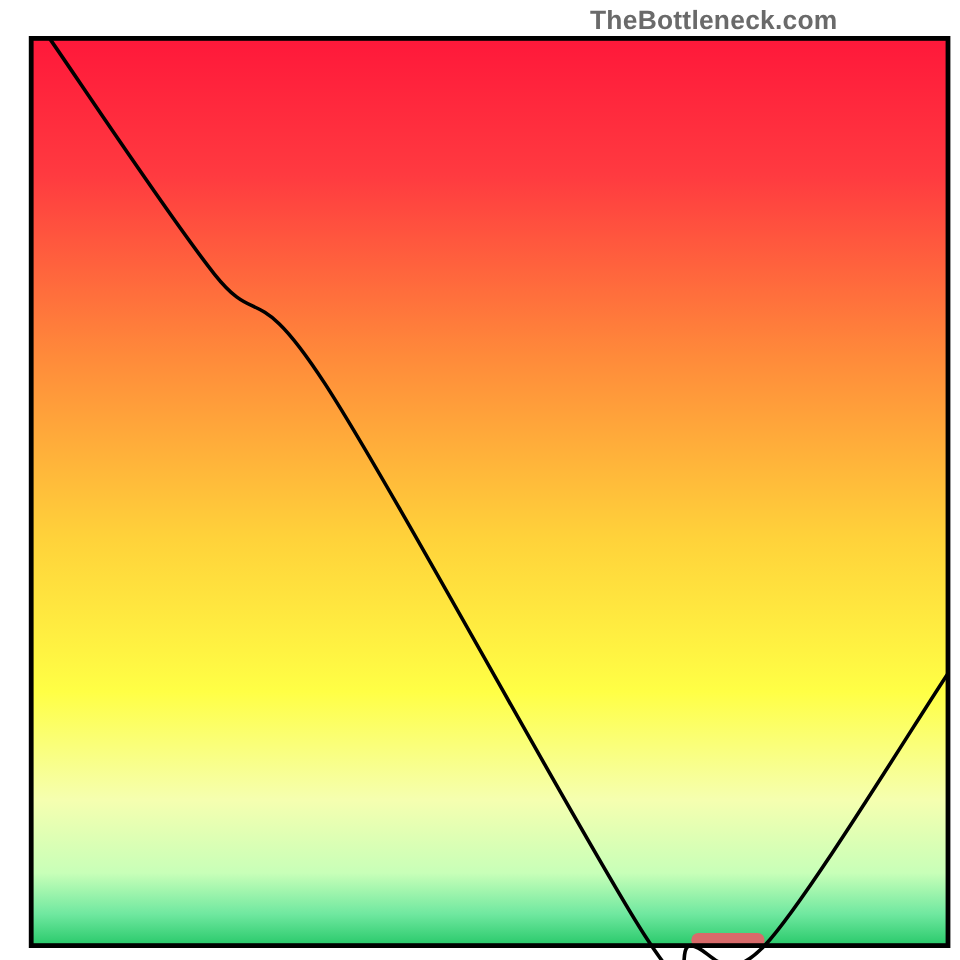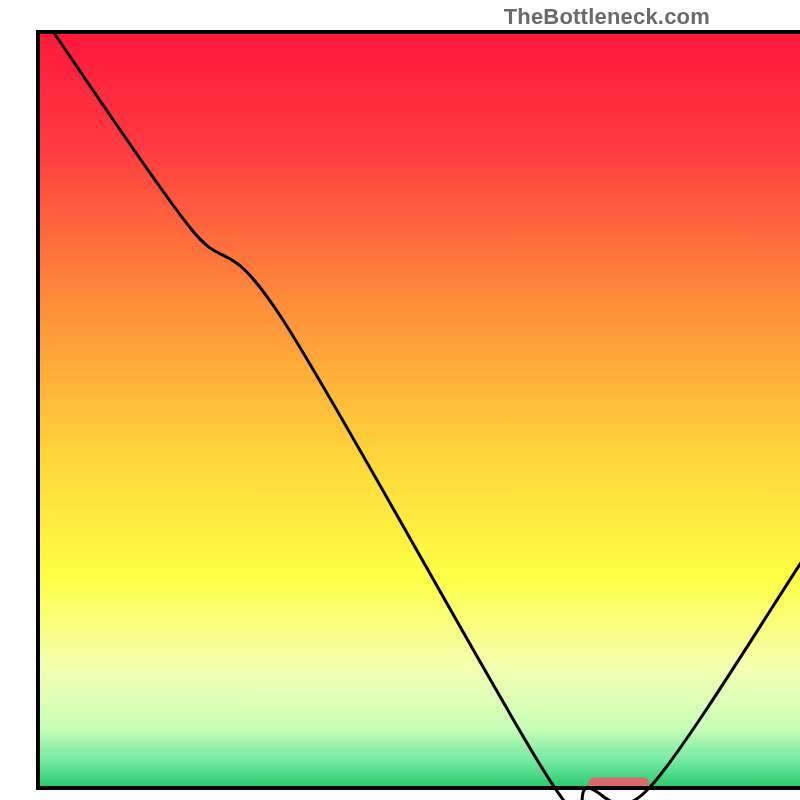--- a/index.html
+++ b/index.html
@@ -8,21 +8,20 @@
     width: 800px;
     height: 800px;
     background: #ffffff;
     font-family: Arial, Helvetica, sans-serif;
     overflow: hidden;
   }
   .container {
     position: relative;
     width: 710px;
     height: 800px;
-    margin-left: 12px;
   }
   .watermark {
     position: absolute;
     top: 4px;
     right: 12px;
     font-size: 22px;
     font-weight: 600;
     color: #6a6a6a;
     letter-spacing: 0.2px;
     z-index: 3;

